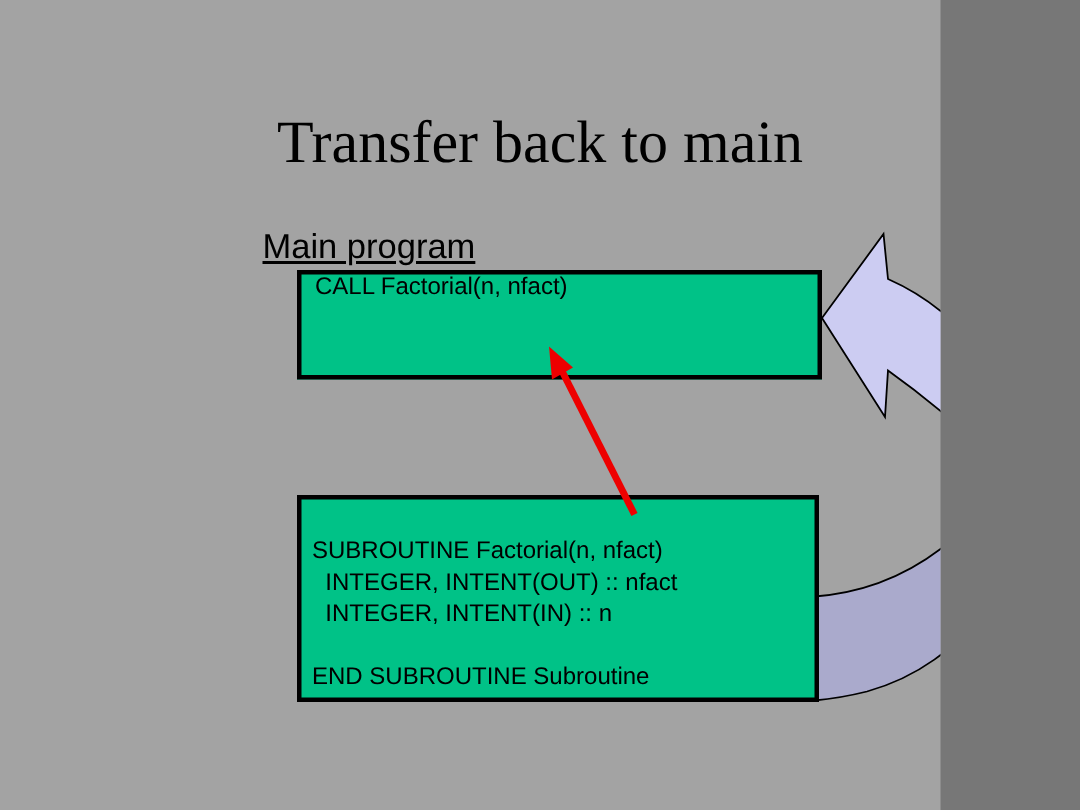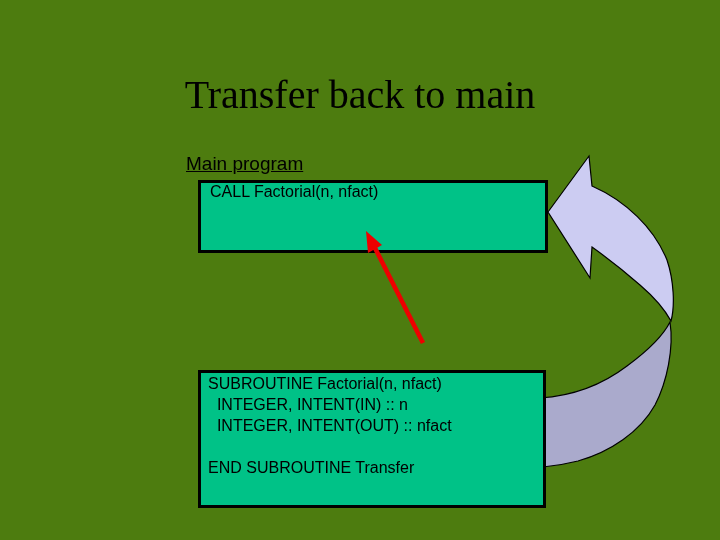--- a/index.html
+++ b/index.html
@@ -7,50 +7,50 @@
     --box-border:#000000;
     --arrow-light:#ccccf2;
     --arrow-dark:#aaaacc;
     --red:#ee0000;
     --ink:#000000;
   }
   html,body{margin:0;padding:0;}
   body{background:#777;}
   #slide{
     position:relative;
-    width:720px;height:540px;
-    background:#4d7c0f;
+    width:627px;height:540px;
+    background:#a3a3a3;
     overflow:hidden;
     font-family:"Liberation Sans",sans-serif;
     color:var(--ink);
   }
   .layer{position:absolute;left:0;top:0;width:720px;height:540px;pointer-events:none;}
   #slide-title{
     position:absolute;left:0;top:74px;width:720px;
     text-align:center;
     font-family:"Liberation Serif",serif;
     font-size:40px;line-height:1.05;
     letter-spacing:0px;
     color:var(--ink);
   }
   .box-label{
-    position:absolute;left:186px;
-    font-size:19px;line-height:22px;
+    position:absolute;left:175px;
+    font-size:23px;line-height:22px;
     color:var(--ink);
   }
   #main-program-label{top:153px;text-decoration:underline;}
   #subroutine-label{top:299px;}
   .code-box{
     position:absolute;left:198px;
     box-sizing:border-box;
     background:var(--box-fill);
     border:3px solid var(--box-border);
   }
   #main-program-box{top:180px;width:350px;height:73px;display:flex;}
-  #subroutine-box{top:330px;width:348px;height:138px;padding-top:0;margin-top:40px;}
+  #subroutine-box{top:330px;width:348px;height:138px;padding-top:24px;}
   .code-text{
     font-size:16px;
     padding-left:9px;
     white-space:pre;
     color:var(--ink);
   }
   .code-line{
     font-size:16px;
     height:21px;line-height:21px;
     padding-left:7px;
@@ -89,24 +89,24 @@
 
   <div id="main-program-label" class="box-label">Main program</div>
 
   <div id="main-program-box" class="code-box">
     <div class="code-text">CALL Factorial(n, nfact)</div>
   </div>
 
 
   <div id="subroutine-box" class="code-box">
     <div class="code-line">SUBROUTINE Factorial(n, nfact)</div>
+    <div class="code-line">  INTEGER, INTENT(OUT) :: nfact</div>
     <div class="code-line">  INTEGER, INTENT(IN) :: n</div>
-    <div class="code-line">  INTEGER, INTENT(OUT) :: nfact</div>
     <div class="code-line"></div>
-    <div class="code-line">END SUBROUTINE Transfer</div>
+    <div class="code-line">END SUBROUTINE Subroutine</div>
   </div>
 
   <svg class="layer" viewBox="0 0 720 540" aria-hidden="true">
     <line x1="423" y1="343" x2="375" y2="248" stroke="var(--red)" stroke-width="4.6"></line>
     <polygon points="366,231 382,245 368,253" fill="var(--red)"></polygon>
   </svg>
 
 </div>
 
 </body></html>

